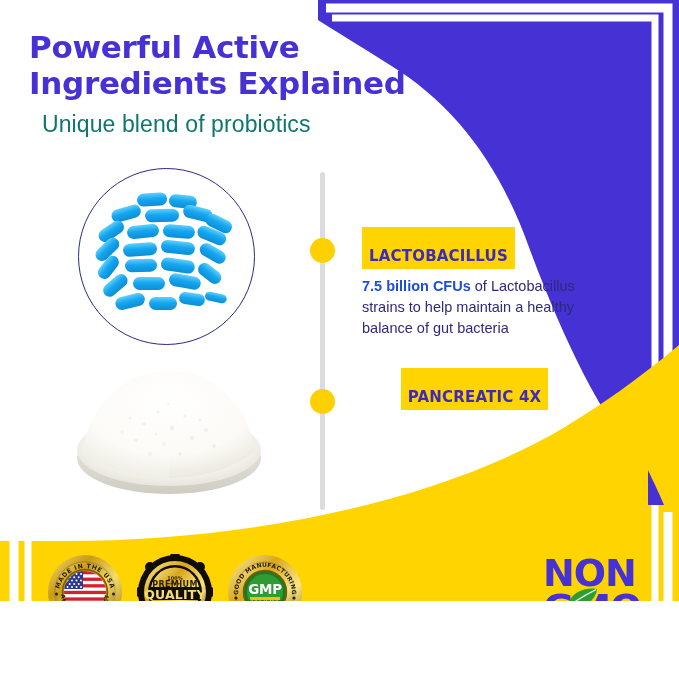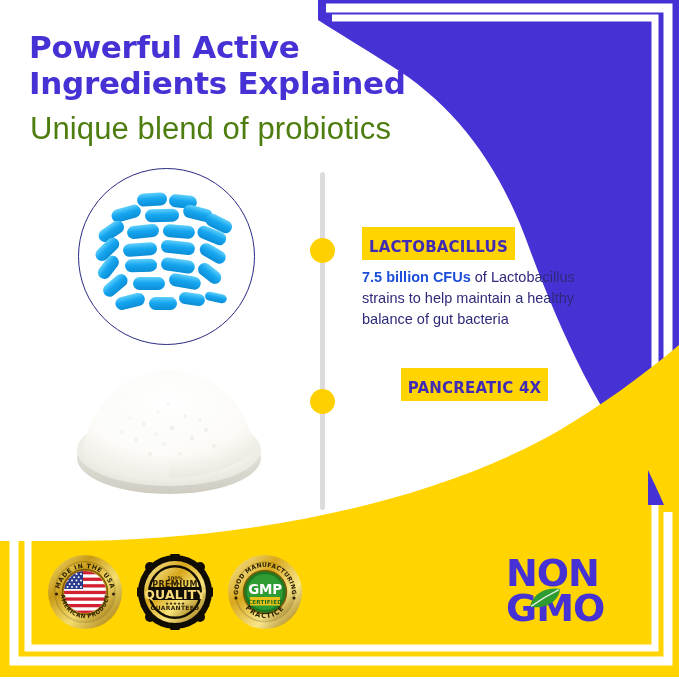--- a/index.html
+++ b/index.html
@@ -1,20 +1,20 @@
 <!DOCTYPE html>
 <html><head>
 <meta charset="utf-8">
 <style>
   html,body{margin:0;padding:0;background:#ffffff;}
   body{font-family:"Liberation Sans", sans-serif;}
 
   #stage{
     position:relative;
-    width:679px;height:677px;
+    width:679px;height:601px;
     background:#ffffff;
     overflow:hidden;
   }
 
   
   .bg-svg{position:absolute;left:0;top:0;width:679px;height:679px;}
 
   
   .header{position:absolute;left:29px;top:30px;width:470px;}
   .title{
@@ -23,23 +23,23 @@
     font-size:31px;
     line-height:1.16;
     letter-spacing:-0.3px;
     color:#4631d4;
     margin:0;
     white-space:pre-line;
   }
   .subtitle{
     font-family:"Liberation Sans", sans-serif;
     font-weight:normal;
-    font-size:31px;
-    color:#4d7c0f;
-    margin:9px 0 0 1px;
+    font-size:23px;
+    color:#0f766e;
+    margin:9px 0 0 13px;
     letter-spacing:0.1px;
   }
 
   
   .rail{
     position:absolute;left:320px;top:172px;
     width:5px;height:338px;
     background:#dcdcde;border-radius:3px;
   }
   .dot{
@@ -55,21 +55,21 @@
   .block-2{left:362px;top:368px;text-align:center;}
 
   .tag{
     display:inline-block;
     background:#ffd400;
     color:#3f2bb5;
     font-family:"DejaVu Sans", sans-serif;
     font-weight:bold;
     font-size:15px;
     letter-spacing:0.2px;
-    padding:11px 7px 4px 7px;
+    padding:20px 7px 4px 7px;
     margin-bottom:7px;
   }
   .body-text{
     font-family:"Liberation Sans", sans-serif;
     font-size:14.5px;
     line-height:1.45;
     color:#2e2a7a;
     margin:0;
   }
   .body-text b{color:#1d4ed8;font-weight:bold;}
@@ -85,21 +85,21 @@
   .powder{
     position:absolute;left:72px;top:358px;
     width:195px;height:148px;
   }
 
   
   .badges{position:absolute;left:47px;top:554px;display:flex;gap:14px;align-items:center;}
   .badge{width:76px;height:76px;position:relative;}
 
   .nongmo{
-    position:absolute;left:506px;top:556px;
+    position:absolute;left:543px;top:556px;
     width:118px;height:76px;
   }
   .nongmo-line{
     font-family:"DejaVu Sans", sans-serif;
     font-weight:bold;
     font-size:38px;
     line-height:0.93;
     color:#4631d4;
     letter-spacing:-1px;
     margin:0;

